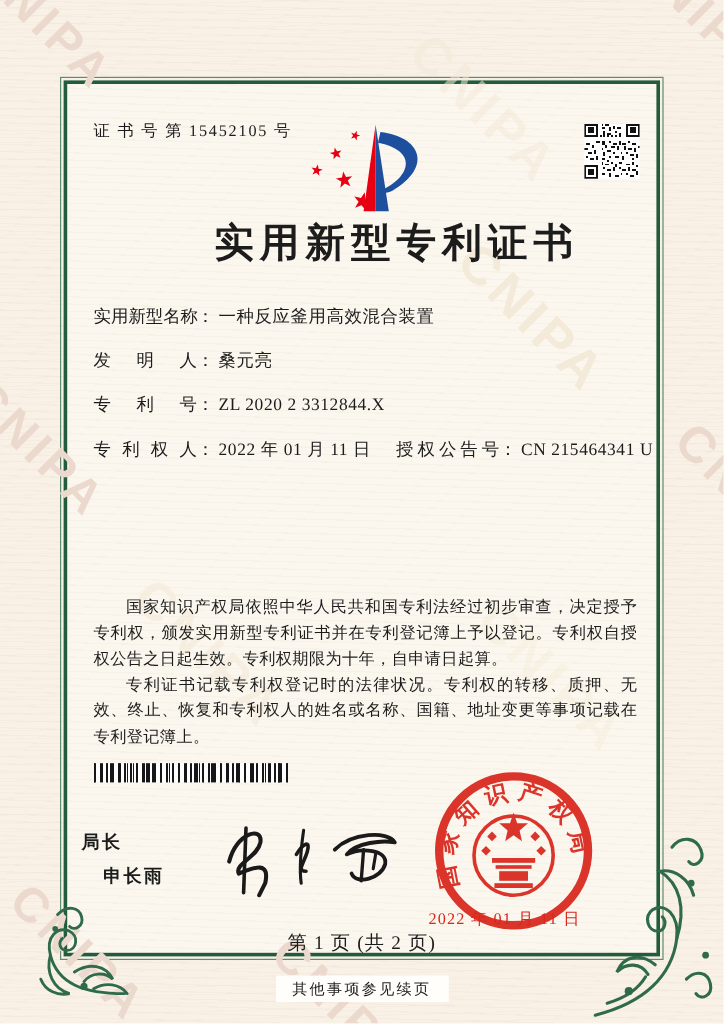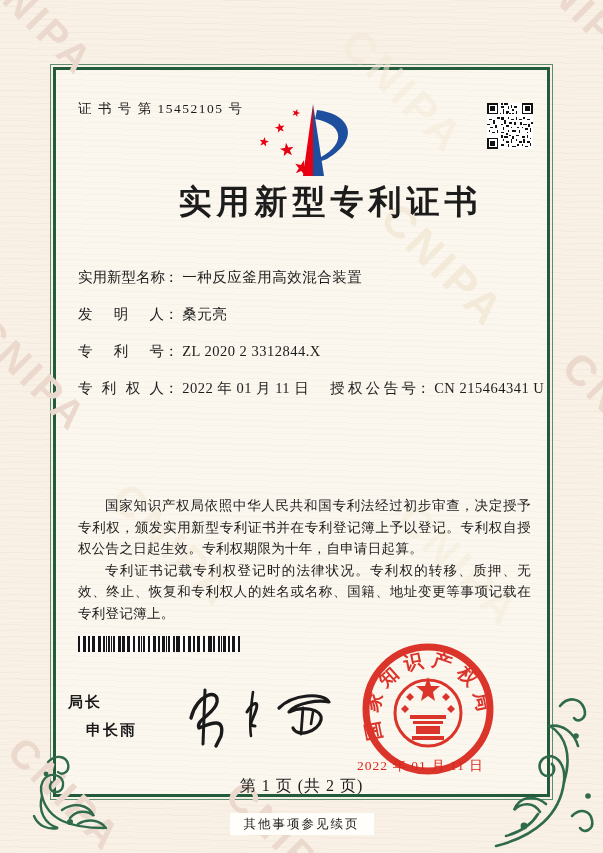--- a/index.html
+++ b/index.html
@@ -35,21 +35,21 @@
     background:
       repeating-linear-gradient(1.5deg, rgba(150,165,140,.06) 0 1px, transparent 1px 6px),
       #fcf7ee;
   }
   .content{position:absolute;left:0;top:0;width:603px;height:853px;z-index:3;border-radius:11px;}
   .cert-no{position:absolute;left:78px;top:100px;font-size:13.5px;letter-spacing:1.5px;}
   .logo{position:absolute;left:251px;top:101px;}
   .qr{position:absolute;left:487px;top:103px;}
   .title{position:absolute;left:50px;top:180px;width:561px;text-align:center;
          font-size:33px;font-weight:700;letter-spacing:5px;}
-  .fields{position:absolute;left:78px;top:268px;width:462px;font-size:14.5px;}
+  .fields{position:absolute;left:78px;top:254px;width:462px;font-size:14.5px;}
   .frow{height:37px;white-space:nowrap;position:relative;}
   .flabel{display:inline-block;width:86px;text-align:justify;text-align-last:justify;vertical-align:top;}
   .fvalue{letter-spacing:.5px;}
   .pair2{position:absolute;left:252px;top:0;}
   .body-text{position:absolute;left:78px;top:495px;width:453px;font-size:13.5px;line-height:21.5px;text-align:justify;}
   .body-text p{margin:0;text-indent:2em;letter-spacing:.3px;}
   .barcode{
     position:absolute;left:78px;top:636px;width:162px;height:16px;background-color:#fdfdfb;
     background-image:
       repeating-linear-gradient(90deg,#15151a 0 2px,transparent 2px 5px),

